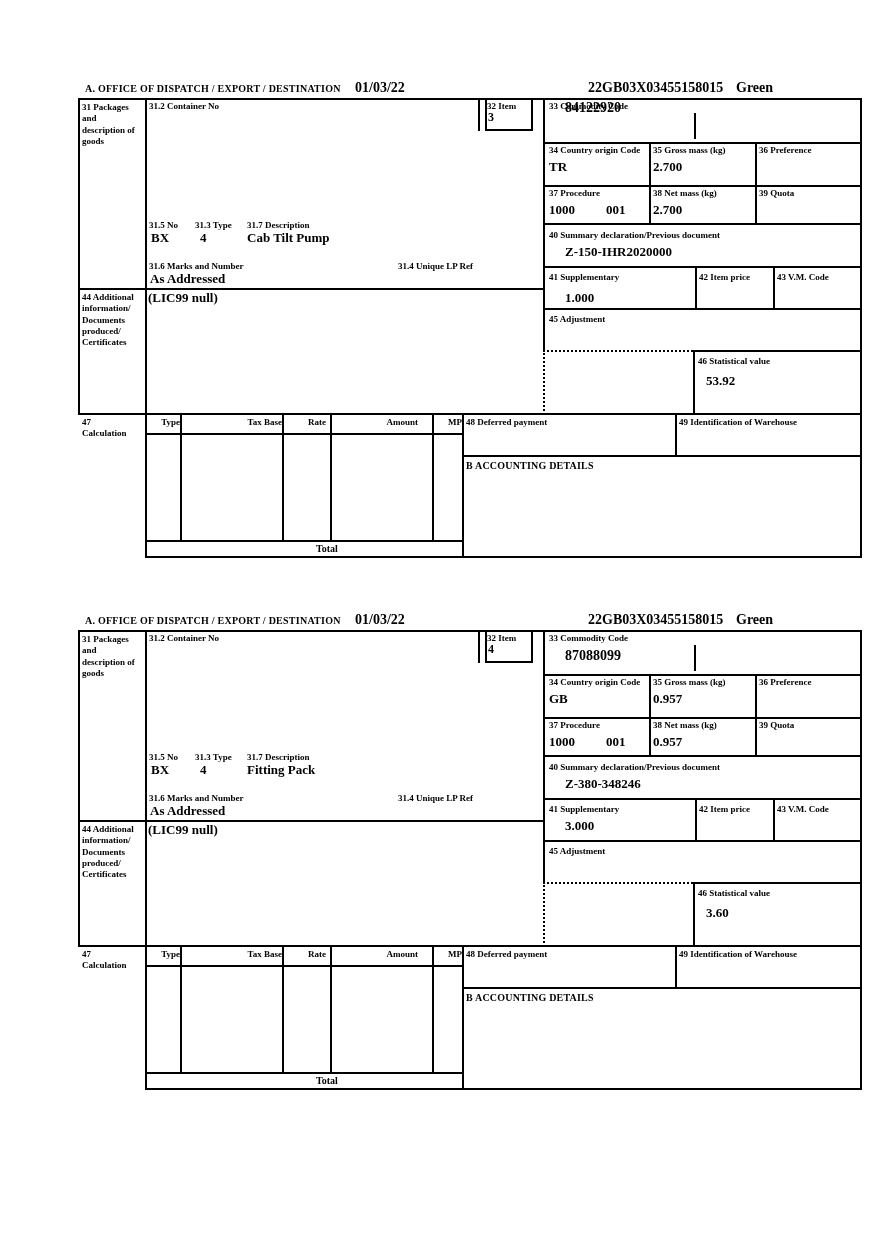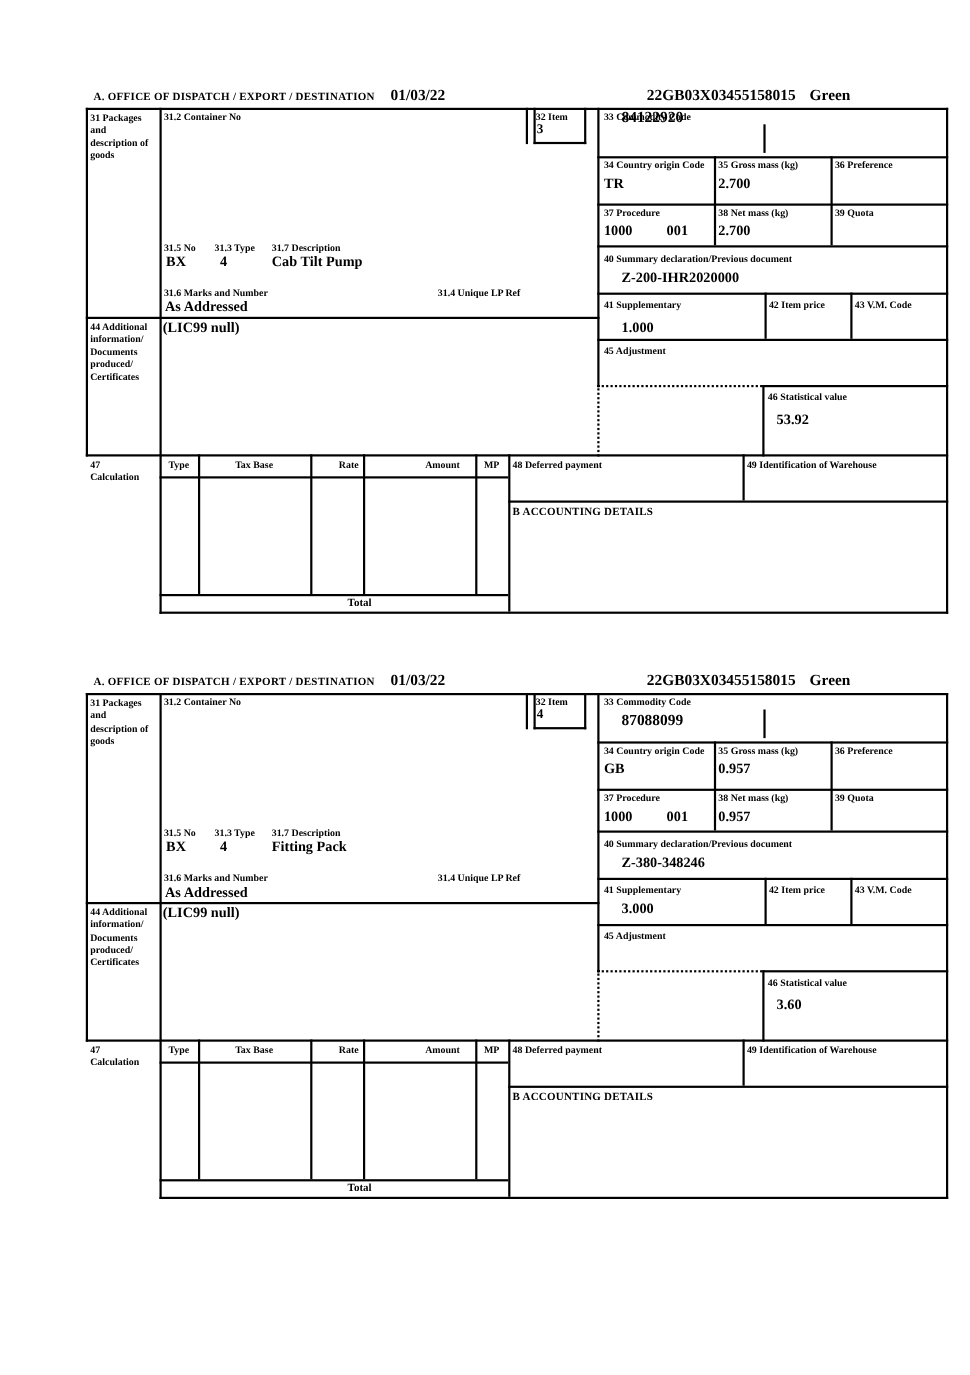--- a/index.html
+++ b/index.html
@@ -10,21 +10,21 @@
   .ln{position:absolute;background:#000;}
   .lnh{height:2px;} .lnv{width:2px;}
   .doth{position:absolute;border-top:2px dotted #000;height:0;}
   .dotv{position:absolute;border-left:2px dotted #000;width:0;}
   .office{position:absolute;font-size:10px;font-weight:700;letter-spacing:.25px;white-space:nowrap;}
   .hdr{position:absolute;font-size:14px;font-weight:700;white-space:nowrap;}
   .lbl{position:absolute;font-size:9px;font-weight:700;line-height:1.25;white-space:nowrap;}
   .lblw{white-space:normal;}
   .val{position:absolute;font-size:13px;font-weight:700;white-space:nowrap;}
   .th{position:absolute;top:337px;font-size:9px;font-weight:700;}
-  .tc{text-align:center;} .tr{text-align:right;}
+  .tc{text-align:right;} .tr{text-align:right;}
   .acct{position:absolute;font-size:10px;font-weight:700;letter-spacing:.2px;white-space:nowrap;}
 </style>
 </head>
 <body>
 
 <div id="page">
     <div class="form" id="f0">
 
   <div class="office" style="left:7px;top:3px">A.  OFFICE OF DISPATCH / EXPORT / DESTINATION</div>
   <div class="hdr" style="left:277px;top:0">01/03/22</div>
@@ -82,21 +82,21 @@
   <div class="lbl" style="left:681px;top:65px">36 Preference</div>
 
   <div class="lbl" style="left:471px;top:108px">37 Procedure</div>
   <div class="val" style="left:471px;top:122px">1000</div>
   <div class="val" style="left:528px;top:122px">001</div>
   <div class="lbl" style="left:575px;top:108px">38 Net mass (kg)</div>
   <div class="val" style="left:575px;top:122px">2.700</div>
   <div class="lbl" style="left:681px;top:108px">39 Quota</div>
 
   <div class="lbl" style="left:471px;top:150px">40 Summary declaration/Previous document</div>
-  <div class="val" style="left:487px;top:164px">Z-200-IHR2020000</div>
+  <div class="val" style="left:487px;top:164px">Z-150-IHR2020000</div>
 
   <div class="lbl" style="left:471px;top:192px">41 Supplementary</div>
   <div class="val" style="left:487px;top:210px">1.000</div>
   <div class="lbl" style="left:621px;top:192px">42 Item price</div>
   <div class="lbl" style="left:699px;top:192px">43 V.M. Code</div>
 
   <div class="lbl" style="left:471px;top:234px">45 Adjustment</div>
   <div class="lbl" style="left:620px;top:276px">46 Statistical value</div>
   <div class="val" style="left:628px;top:293px">53.92</div>
 

